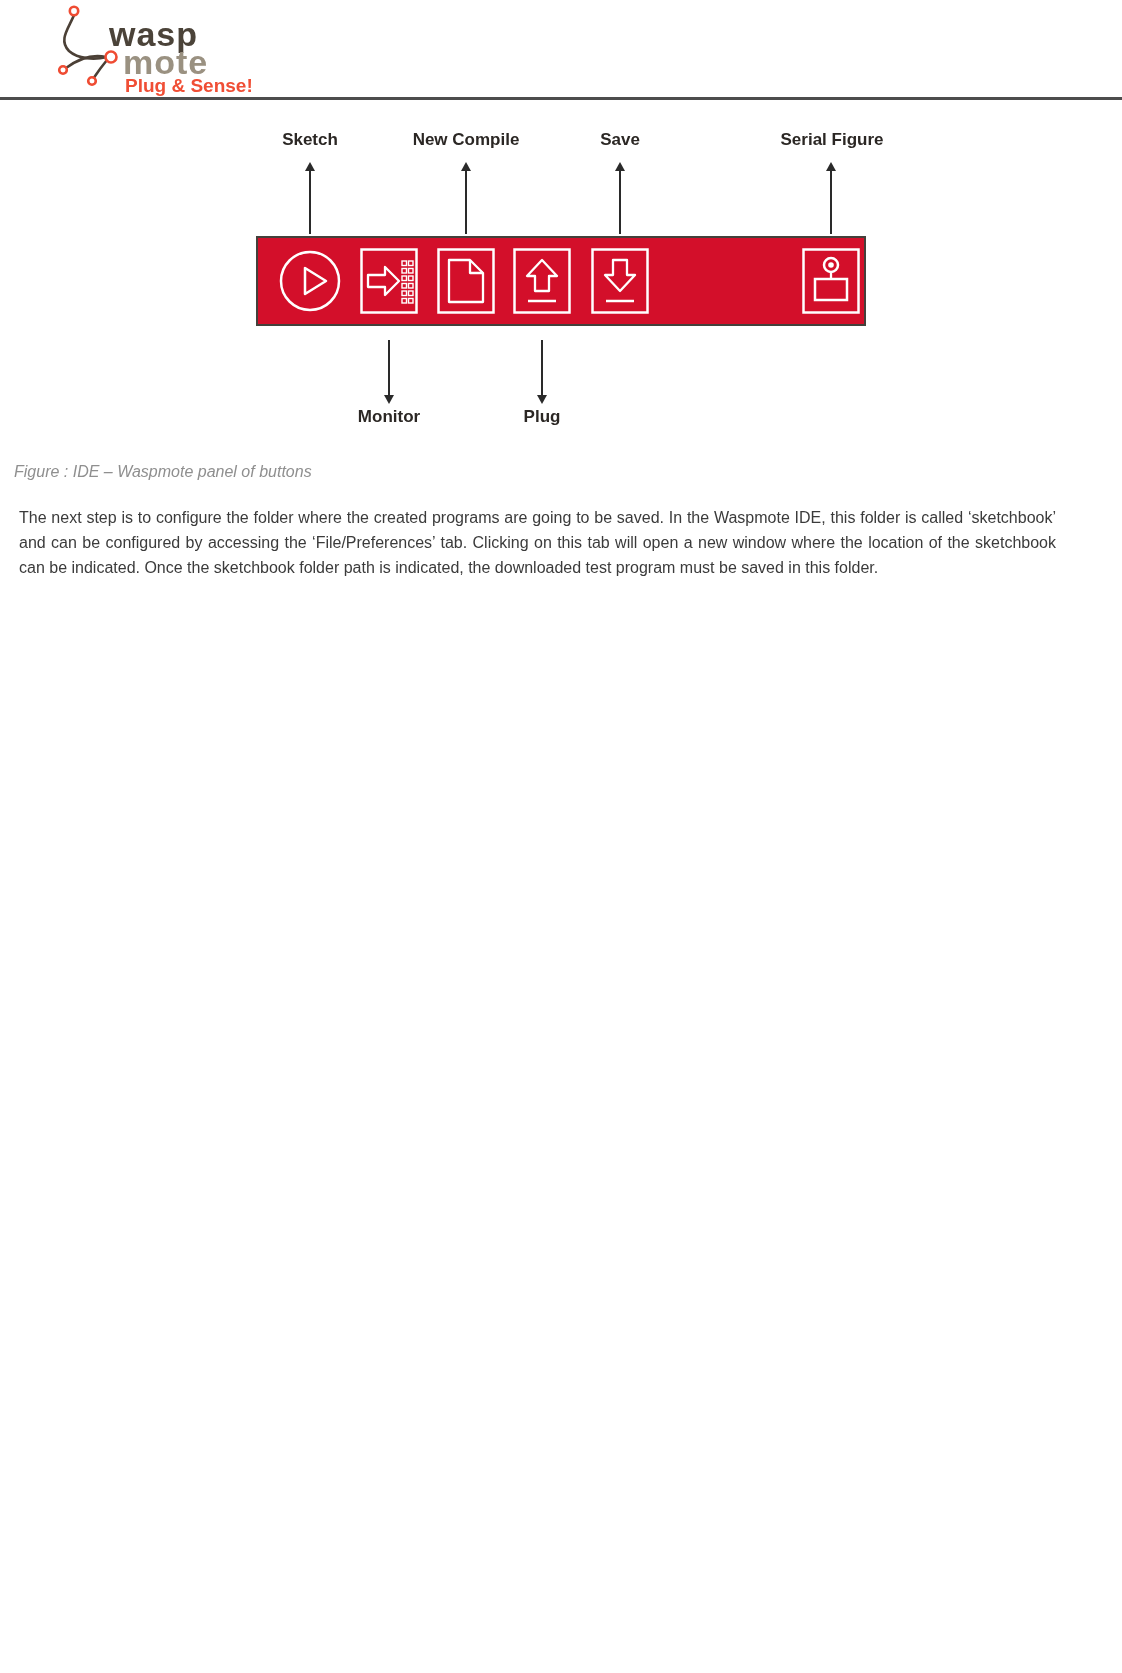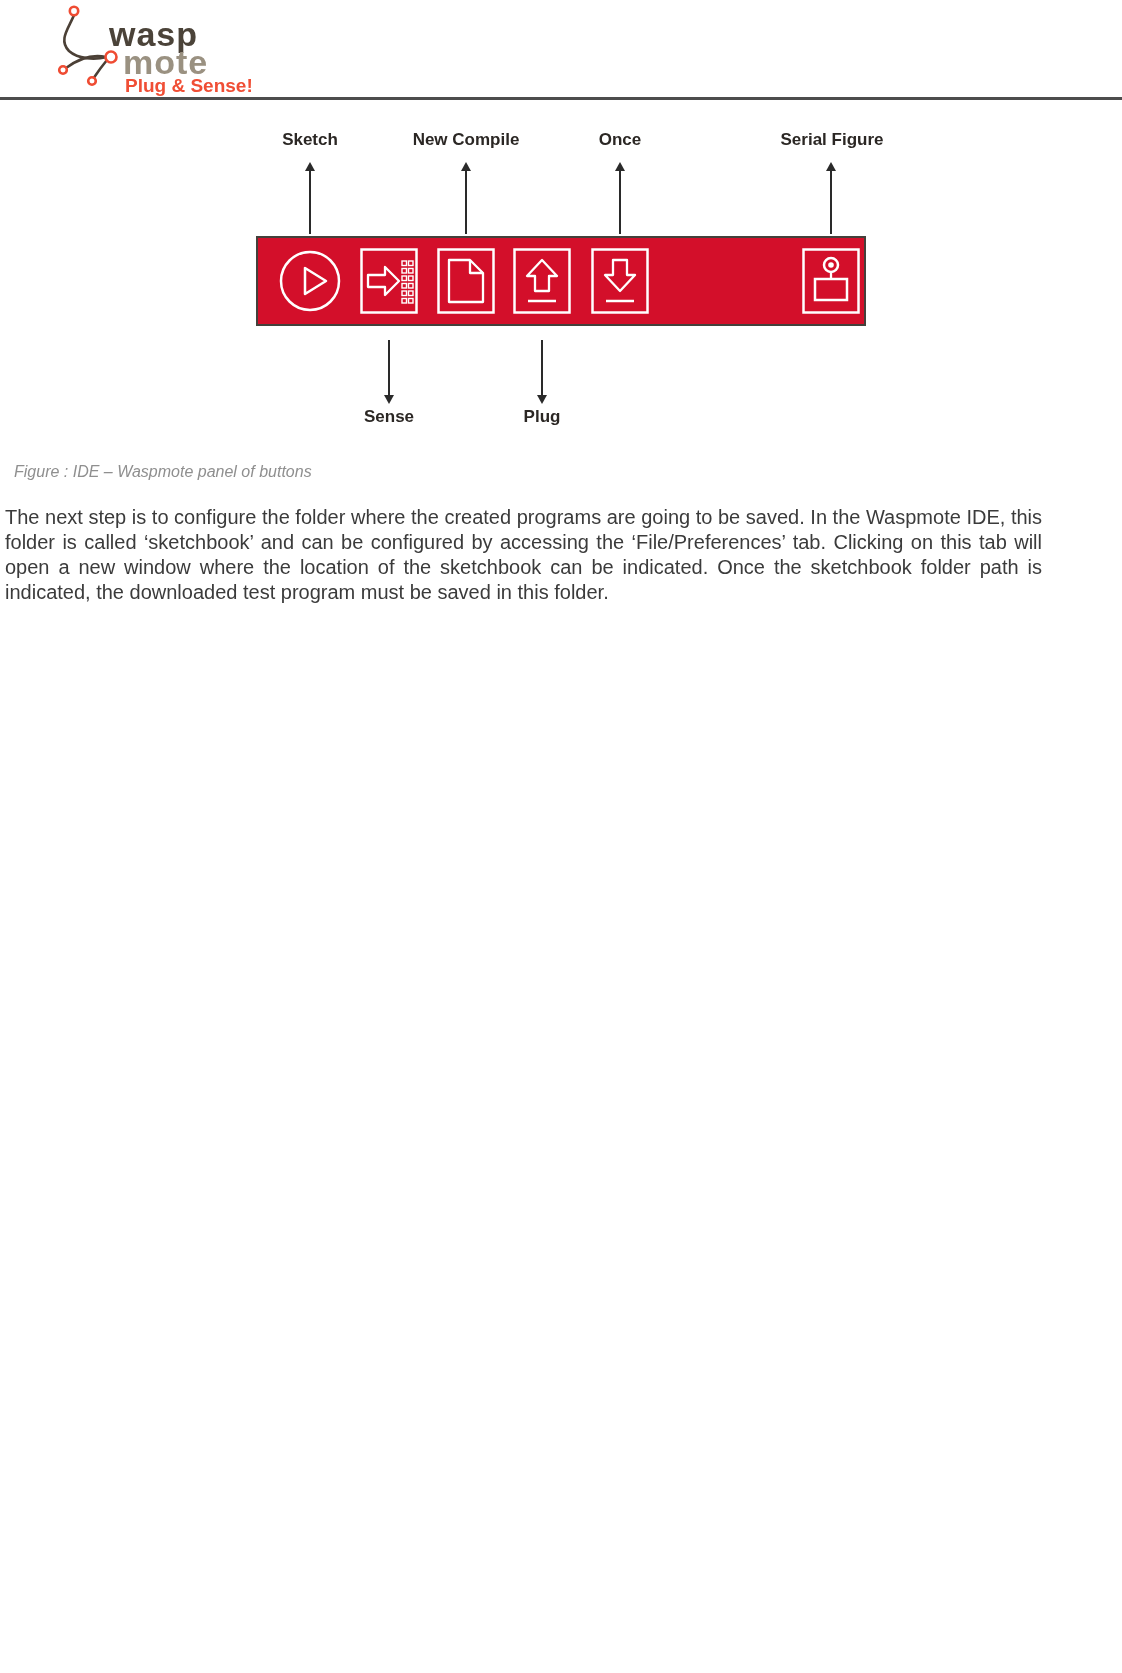--- a/index.html
+++ b/index.html
@@ -34,22 +34,22 @@
     position:absolute; left:256px; top:236px; width:610px; height:90px;
     background:#D30F2A; border:2px solid #44403B;
   }
   .tb-icon { position:absolute; top:248px; }
 
   
   .figure-caption {
     position:absolute; left:14px; top:463px; font-size:16px; font-style:italic; color:#8F8F8F;
   }
   .body-par {
-    position:absolute; left:5px; width:1037px;
-    font-size:20px; line-height:25px; color:#3B3B3B; text-align:justify;
+    position:absolute; left:19px; width:1037px;
+    font-size:16px; line-height:25px; color:#3B3B3B; text-align:justify;
   }
   .par1 { top:505px; }
   .par2 { top:627px; text-align:left; }
 
   
   .footer-rule { position:absolute; left:0; top:1640px; width:1122px; height:3px; background:#6E6E6E; }
   .page-number { position:absolute; left:0; top:1648px; width:1122px; font-size:16px; color:#0c4a6e;margin-top:12px; }
 </style>
 </head>
 <body>
@@ -73,21 +73,21 @@
       <text x="111" y="72" font-size="34" font-weight="bold" letter-spacing="1" fill="#9A9181">mote</text>
       <text x="113" y="90" font-size="19" font-weight="bold" fill="#F04E35">Plug &amp; Sense!</text>
     </svg>
     <div class="header-rule"></div>
   </div>
 
   <div>
 
     <div class="callout-label" style="left:310px;">Sketch</div>
     <div class="callout-label" style="left:466px;">New Compile</div>
-    <div class="callout-label" style="left:620px;">Once</div>
+    <div class="callout-label" style="left:620px;">Save</div>
     <div class="callout-label" style="left:832px;">Serial Figure</div>
 
     <div class="cArrow arrow-up-pos" style="left:304px;">
         <div class="head-up"></div>
         <div class="shaft"></div>
       </div>
     <div class="cArrow arrow-up-pos" style="left:460px;">
         <div class="head-up"></div>
         <div class="shaft"></div>
       </div>
@@ -154,21 +154,21 @@
 
     <div class="cArrow arrow-down-pos" style="left:383px;">
         <div class="shaft"></div>
         <div class="head-down"></div>
       </div>
     <div class="cArrow arrow-down-pos" style="left:536px;">
         <div class="shaft"></div>
         <div class="head-down"></div>
       </div>
 
-    <div class="callout-label-bottom" style="left:389px;">Sense</div>
+    <div class="callout-label-bottom" style="left:389px;">Monitor</div>
     <div class="callout-label-bottom" style="left:542px;">Plug</div>
 
     <div class="figure-caption">Figure : IDE – Waspmote panel of buttons</div>
   </div>
 
   <div class="body-par par1">The next step is to configure the folder where the created programs are going to be saved. In the Waspmote IDE, this folder is called ‘sketchbook’ and can be configured by accessing the ‘File/Preferences’ tab. Clicking on this tab will open a new window where the location of the sketchbook can be indicated. Once the sketchbook folder path is indicated, the downloaded test program must be saved in this folder.</div>
 
   <div class="footer-rule"></div>
   <div class="page-number">-14-</div>
 

